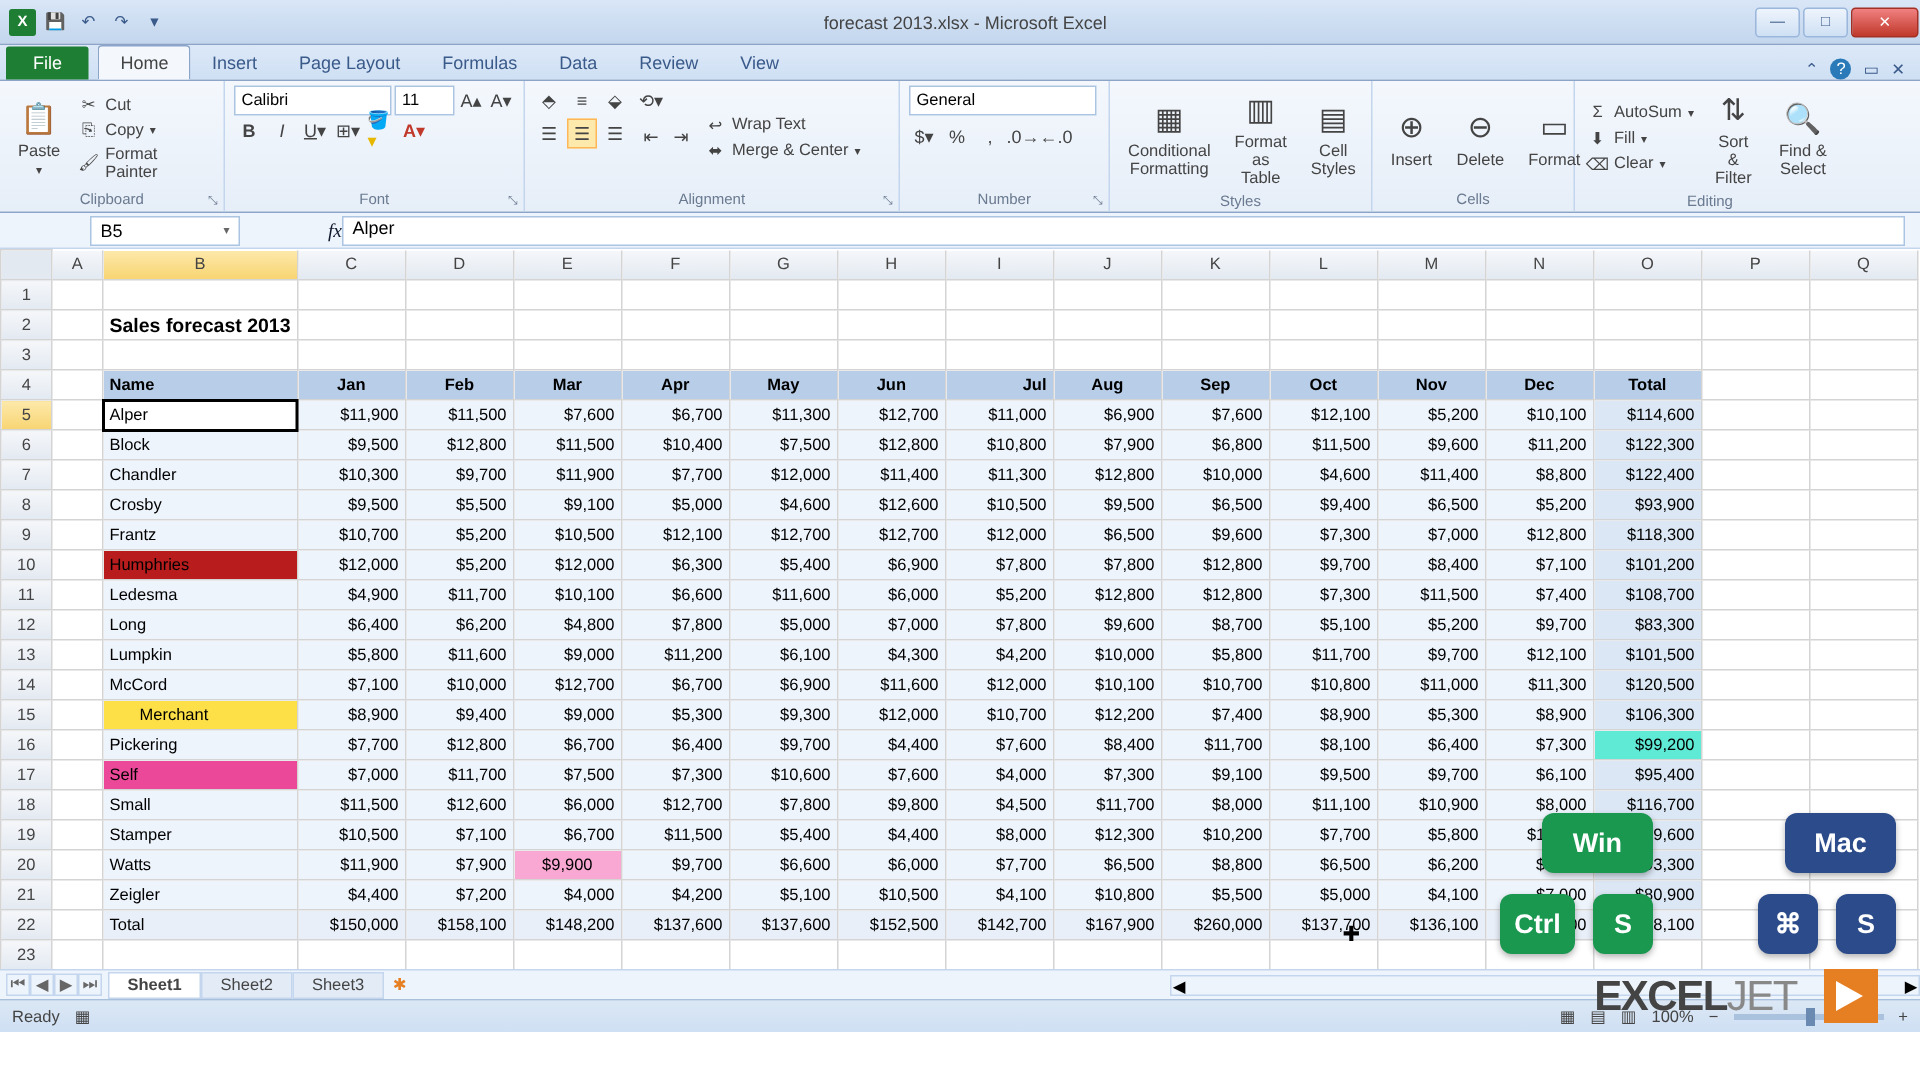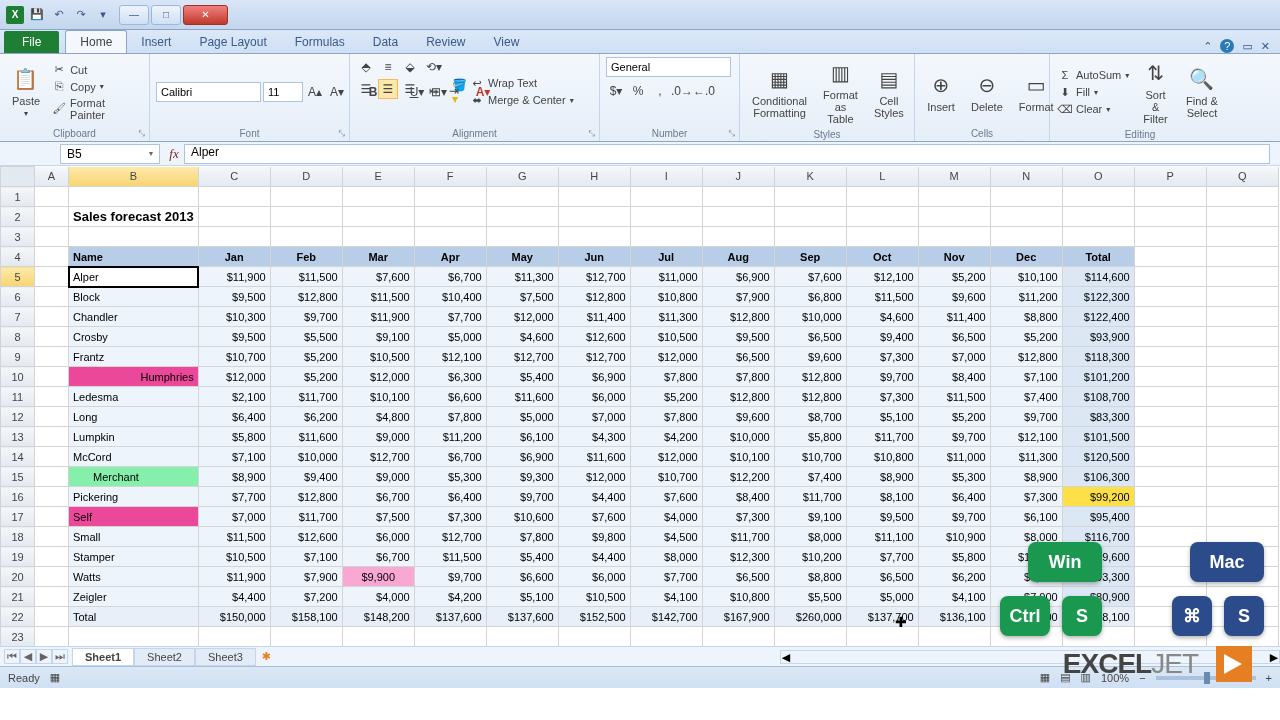--- a/index.html
+++ b/index.html
@@ -40,21 +40,21 @@
 .font-select.name { width: 105px; }
 .font-select.size { width: 40px; }
 .icon-btn { width: 20px; height: 20px; border: 1px solid transparent; display: flex; align-items: center; justify-content: center; font-size: 12px; color: #444; }
 .align-grid { display: grid; grid-template-columns: repeat(3, 20px); gap: 2px; }
 .select-num { height: 20px; width: 125px; font-size: 11px; border: 1px solid #abc4e2; background: #fff; padding: 0 4px; }
 
 
 .formula-row { height: 24px; display: flex; align-items: center; border-bottom: 1px solid #c3d6ed; background: #eef4fc; }
 .name-box { width: 100px; height: 20px; border: 1px solid #abc4e2; background: #fff; margin: 0 4px 0 60px; display: flex; align-items: center; padding: 0 6px; font-size: 12px; justify-content: space-between; }
 .name-box .dd { font-size: 8px; color: #666; }
-.fx { width: 20px; text-align: center; font-style: italic; font-family: serif; font-size: 13px; color: #7f1d1d; }
+.fx { width: 20px; text-align: right; font-style: italic; font-family: serif; font-size: 13px; color: #0f172a; margin-left: 44px; }
 .formula-input { flex: 1; height: 20px; border: 1px solid #abc4e2; background: #fff; padding: 0 6px; font-size: 12px; margin-right: 10px; }
 
 
 .grid-container { height: 480px; overflow: hidden; position: relative; background: #fff; }
 .grid { border-collapse: collapse; table-layout: fixed; }
 .grid th, .grid td { border: 1px solid #d4d4d4; height: 20px; font-size: 11px; padding: 0 4px; white-space: nowrap; overflow: hidden; }
 .grid .col-head { background: linear-gradient(#f5f7fa,#e3e9f1); text-align: center; color: #444; font-weight: normal; border-top: none; }
 .grid .row-head { background: linear-gradient(#f5f7fa,#e3e9f1); text-align: center; color: #444; font-weight: normal; width: 34px; }
 .grid .row-head.sel-row { background: linear-gradient(#fde9ab,#f8d572); }
 .grid .col-head.sel-col { background: linear-gradient(#fde9ab,#f8d572); }
@@ -92,20 +92,21 @@
 <body>
 
 <div class="titlebar">
   <div class="qat">
     <span class="excel-icon">X</span>
     <span class="qat-icon">💾</span>
     <span class="qat-icon">↶</span>
     <span class="qat-icon">↷</span>
     <span class="qat-icon">▾</span>
   </div>
+  <div class="title">forecast 2013.xlsx - Microsoft Excel</div>
   <div class="winbtns">
     <div class="winbtn">—</div>
     <div class="winbtn">□</div>
     <div class="winbtn close">✕</div>
   </div>
 </div>
 
 <div class="ribbon-tabs">
   <div class="tab file">File</div>
   <div class="tab active">Home</div>
@@ -145,21 +146,21 @@
         <div class="small-item">
             <span class="ico">🖌</span>
             <span>Format Painter</span>
           </div>
       </div>
     </div>
     <div class="group-label"><span>Clipboard</span><span class="launcher">⤡</span></div>
   </div>
 
   <div class="group" style="width:200px;">
-    <div class="group-body" style="gap:16px;">
+    <div class="group-body" style="flex-direction:column;gap:0;">
       <div class="font-row">
         <input class="font-select name" value="Calibri" style="">
         <input class="font-select size" value="11" style="">
         <span class="icon-btn">A▴</span>
         <span class="icon-btn">A▾</span>
       </div>
       <div class="font-row">
         <span class="icon-btn">
             <b>B</b>
           </span>
@@ -386,21 +387,21 @@
         <tr>
           <th class="row-head">4</th>
           <td class=""></td>
           <td class="txt " style="background:#b8cee8;font-weight:bold;text-align:left;">Name</td>
           <td class="" style="background:#b8cee8;font-weight:bold;text-align:center;">Jan</td>
           <td class="" style="background:#b8cee8;font-weight:bold;text-align:center;">Feb</td>
           <td class="" style="background:#b8cee8;font-weight:bold;text-align:center;">Mar</td>
           <td class="" style="background:#b8cee8;font-weight:bold;text-align:center;">Apr</td>
           <td class="" style="background:#b8cee8;font-weight:bold;text-align:center;">May</td>
           <td class="" style="background:#b8cee8;font-weight:bold;text-align:center;">Jun</td>
-          <td class="" style="background:#b8cee8;font-weight:bold;text-align:center;">Jul</td>
+          <td class="" style="background:#b8cee8;font-weight:bold;text-align:right;">Jul</td>
           <td class="" style="background:#b8cee8;font-weight:bold;text-align:center;">Aug</td>
           <td class="" style="background:#b8cee8;font-weight:bold;text-align:center;">Sep</td>
           <td class="" style="background:#b8cee8;font-weight:bold;text-align:center;">Oct</td>
           <td class="" style="background:#b8cee8;font-weight:bold;text-align:center;">Nov</td>
           <td class="" style="background:#b8cee8;font-weight:bold;text-align:center;">Dec</td>
           <td class="" style="background:#b8cee8;font-weight:bold;text-align:center;">Total</td>
           <td class=""></td>
           <td class=""></td>
         </tr>
         <tr>
@@ -499,42 +500,42 @@
           <td class="" style="background:#eef4fc;">$7,300</td>
           <td class="" style="background:#eef4fc;">$7,000</td>
           <td class="" style="background:#eef4fc;">$12,800</td>
           <td class=" total-col" style="background:#dbe7f4;">$118,300</td>
           <td class=""></td>
           <td class=""></td>
         </tr>
         <tr>
           <th class="row-head">10</th>
           <td class=""></td>
-          <td class="txt" style="background:#ec4899;text-align:right;">Humphries</td>
+          <td class="txt" style="background:#b91c1c;">Humphries</td>
           <td class="" style="background:#eef4fc;">$12,000</td>
           <td class="" style="background:#eef4fc;">$5,200</td>
           <td class="" style="background:#eef4fc;">$12,000</td>
           <td class="" style="background:#eef4fc;">$6,300</td>
           <td class="" style="background:#eef4fc;">$5,400</td>
           <td class="" style="background:#eef4fc;">$6,900</td>
           <td class="" style="background:#eef4fc;">$7,800</td>
           <td class="" style="background:#eef4fc;">$7,800</td>
           <td class="" style="background:#eef4fc;">$12,800</td>
           <td class="" style="background:#eef4fc;">$9,700</td>
           <td class="" style="background:#eef4fc;">$8,400</td>
           <td class="" style="background:#eef4fc;">$7,100</td>
           <td class=" total-col" style="background:#dbe7f4;">$101,200</td>
           <td class=""></td>
           <td class=""></td>
         </tr>
         <tr>
           <th class="row-head">11</th>
           <td class=""></td>
           <td class="txt" style="background:#eef4fc;">Ledesma</td>
-          <td class="" style="background:#eef4fc;">$2,100</td>
+          <td class="" style="background:#eef4fc;">$4,900</td>
           <td class="" style="background:#eef4fc;">$11,700</td>
           <td class="" style="background:#eef4fc;">$10,100</td>
           <td class="" style="background:#eef4fc;">$6,600</td>
           <td class="" style="background:#eef4fc;">$11,600</td>
           <td class="" style="background:#eef4fc;">$6,000</td>
           <td class="" style="background:#eef4fc;">$5,200</td>
           <td class="" style="background:#eef4fc;">$12,800</td>
           <td class="" style="background:#eef4fc;">$12,800</td>
           <td class="" style="background:#eef4fc;">$7,300</td>
           <td class="" style="background:#eef4fc;">$11,500</td>
@@ -599,21 +600,21 @@
           <td class="" style="background:#eef4fc;">$10,800</td>
           <td class="" style="background:#eef4fc;">$11,000</td>
           <td class="" style="background:#eef4fc;">$11,300</td>
           <td class=" total-col" style="background:#dbe7f4;">$120,500</td>
           <td class=""></td>
           <td class=""></td>
         </tr>
         <tr>
           <th class="row-head">15</th>
           <td class=""></td>
-          <td class="txt" style="background:#86efac;padding-left:24px;">Merchant</td>
+          <td class="txt" style="background:#fde047;padding-left:24px;">Merchant</td>
           <td class="" style="background:#eef4fc;">$8,900</td>
           <td class="" style="background:#eef4fc;">$9,400</td>
           <td class="" style="background:#eef4fc;">$9,000</td>
           <td class="" style="background:#eef4fc;">$5,300</td>
           <td class="" style="background:#eef4fc;">$9,300</td>
           <td class="" style="background:#eef4fc;">$12,000</td>
           <td class="" style="background:#eef4fc;">$10,700</td>
           <td class="" style="background:#eef4fc;">$12,200</td>
           <td class="" style="background:#eef4fc;">$7,400</td>
           <td class="" style="background:#eef4fc;">$8,900</td>
@@ -632,21 +633,21 @@
           <td class="" style="background:#eef4fc;">$6,700</td>
           <td class="" style="background:#eef4fc;">$6,400</td>
           <td class="" style="background:#eef4fc;">$9,700</td>
           <td class="" style="background:#eef4fc;">$4,400</td>
           <td class="" style="background:#eef4fc;">$7,600</td>
           <td class="" style="background:#eef4fc;">$8,400</td>
           <td class="" style="background:#eef4fc;">$11,700</td>
           <td class="" style="background:#eef4fc;">$8,100</td>
           <td class="" style="background:#eef4fc;">$6,400</td>
           <td class="" style="background:#eef4fc;">$7,300</td>
-          <td class=" total-col" style="background:#fde047;">$99,200</td>
+          <td class=" total-col" style="background:#5eead4;">$99,200</td>
           <td class=""></td>
           <td class=""></td>
         </tr>
         <tr>
           <th class="row-head">17</th>
           <td class=""></td>
           <td class="txt" style="background:#ec4899;">Self</td>
           <td class="" style="background:#eef4fc;">$7,000</td>
           <td class="" style="background:#eef4fc;">$11,700</td>
           <td class="" style="background:#eef4fc;">$7,500</td>

